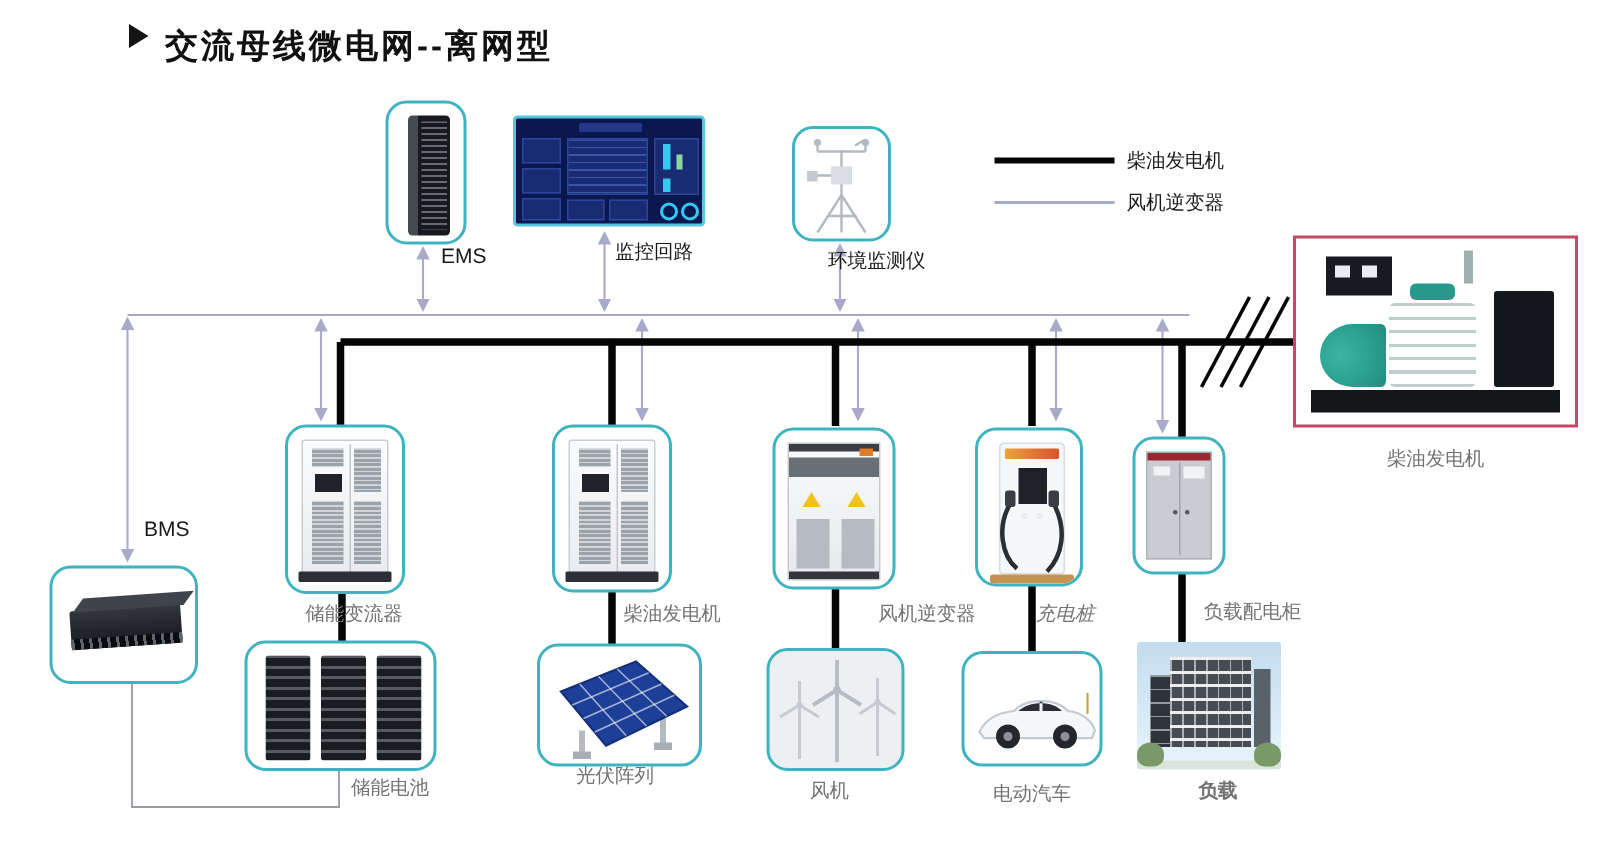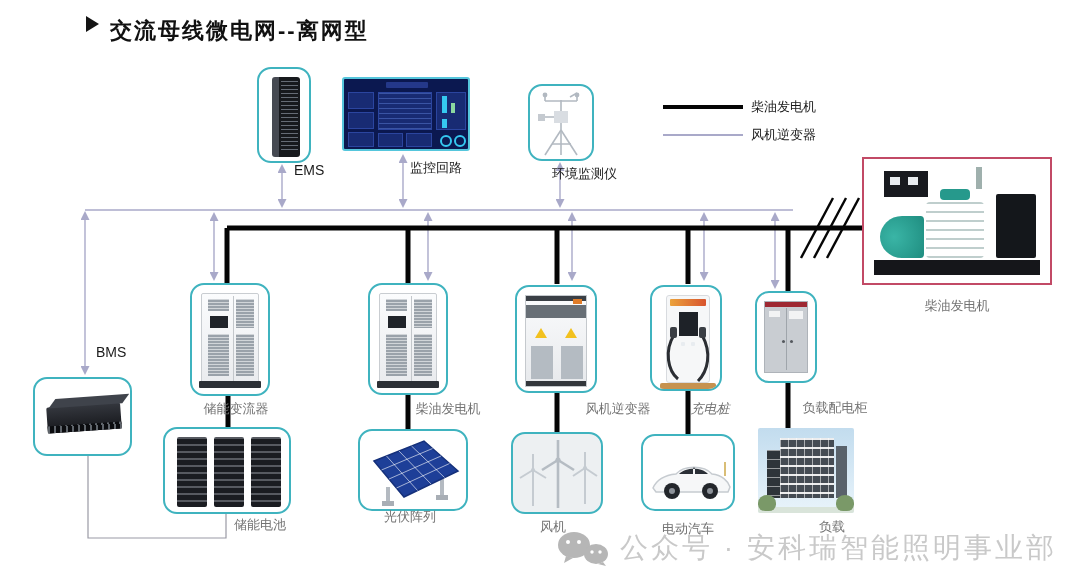--- a/index.html
+++ b/index.html
@@ -368,29 +368,16 @@
 
   <div class="photo" style="left:758px;top:428px;width:96px;height:85px;">
     <div class="sky"></div>
     <div class="bwing"></div>
     <div class="bmain"></div>
     <div class="bright"></div>
     <div class="ground"></div>
     <div class="tr" style="left:0;"></div>
     <div class="tr" style="right:0;"></div>
   </div>
-  <div class="nlabel" style="left:772px;top:518px;">负载</div>
-
-  <div class="wm">
-    <svg width="54" height="36" viewBox="0 0 54 36">
-      <ellipse cx="18" cy="15" rx="16" ry="13" fill="#b6b6b6"></ellipse>
-      <path d="M10,26 L8,33 L17,28 Z" fill="#b6b6b6"></path>
-      <circle cx="12" cy="12" r="2" fill="#ffffff"></circle>
-      <circle cx="23" cy="12" r="2" fill="#ffffff"></circle>
-      <ellipse cx="40" cy="24" rx="12" ry="10" fill="#b6b6b6"></ellipse>
-      <path d="M47,32 L50,36 L42,34 Z" fill="#b6b6b6"></path>
-      <circle cx="36" cy="22" r="1.7" fill="#ffffff"></circle>
-      <circle cx="44" cy="22" r="1.7" fill="#ffffff"></circle>
-    </svg>
-    <span class="wm-text">公众号 · 安科瑞智能照明事业部</span>
-  </div>
+  <div class="nlabel" style="left:752px;top:518px;font-weight:bold;">负载</div>
+
 
 </div>
 
 </body></html>

